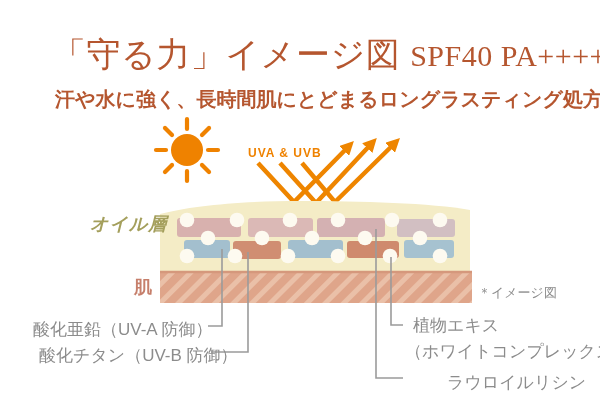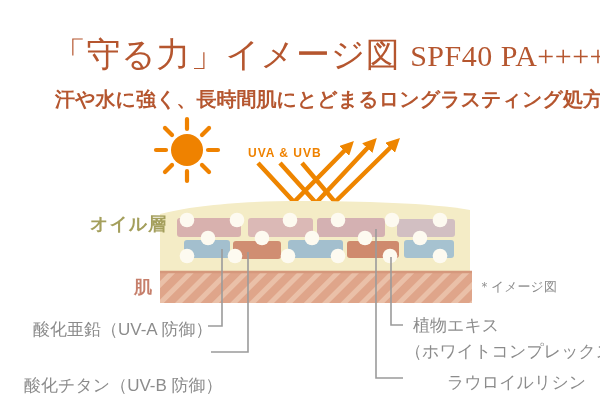--- a/index.html
+++ b/index.html
@@ -9,29 +9,29 @@
   
   .title-row{left:52px;top:32px;white-space:nowrap;color:#B5562F;
              font-family:"Liberation Serif","DejaVu Serif",serif;}
   .title-jp{font-size:34px;letter-spacing:0.5px;}
   .title-spec{font-size:30px;margin-left:10px;letter-spacing:0.5px;}
   .subtitle-row{left:55px;top:86px;white-space:nowrap;color:#B5562F;
                 font-family:"Liberation Serif","DejaVu Serif",serif;
                 font-weight:bold;font-size:20px;letter-spacing:0px;}
   
   .uv-label{left:224px;top:146px;color:#EF8200;font-weight:bold;font-size:12px;letter-spacing:1px;margin-left:24px;}
-  .oil-label{left:90px;top:212px;color:#A49F5C;font-size:18px;font-weight:600;letter-spacing:1px;}
+  .oil-label{left:90px;top:212px;color:#A49F5C;font-size:18px;font-weight:600;letter-spacing:1px;font-style:italic;}
   .skin-label{left:134px;top:275px;color:#C67F6B;font-size:18px;font-weight:600;}
   .callout{color:#8C8C8C;font-size:17px;white-space:nowrap;}
   .callout-zinc{left:33px;top:318px;}
-  .callout-titanium{left:24px;top:344px;margin-top:30px;}
+  .callout-titanium{left:39px;top:344px;}
   .callout-plant{left:405px;top:313px;line-height:26px;}
   .callout-plant .line1{margin-left:8px;}
   .callout-lauroyl{left:412px;top:371px;margin-left:35px;}
-  .note{left:478px;top:278px;color:#8C8C8C;font-size:13px;}
+  .note{left:478px;top:284px;color:#8C8C8C;font-size:13px;}
   svg{position:absolute;left:0;top:0;}
 </style>
 </head>
 <body>
 
 <svg width="600" height="419" viewBox="0 0 600 419">
   <defs>
     <marker id="ah" viewBox="0 0 10 10" refX="6" refY="5" markerWidth="3.1" markerHeight="3.1" orient="auto">
       <path d="M0,0 L10,5 L0,10 Z" fill="#EE8500"></path>
     </marker>

